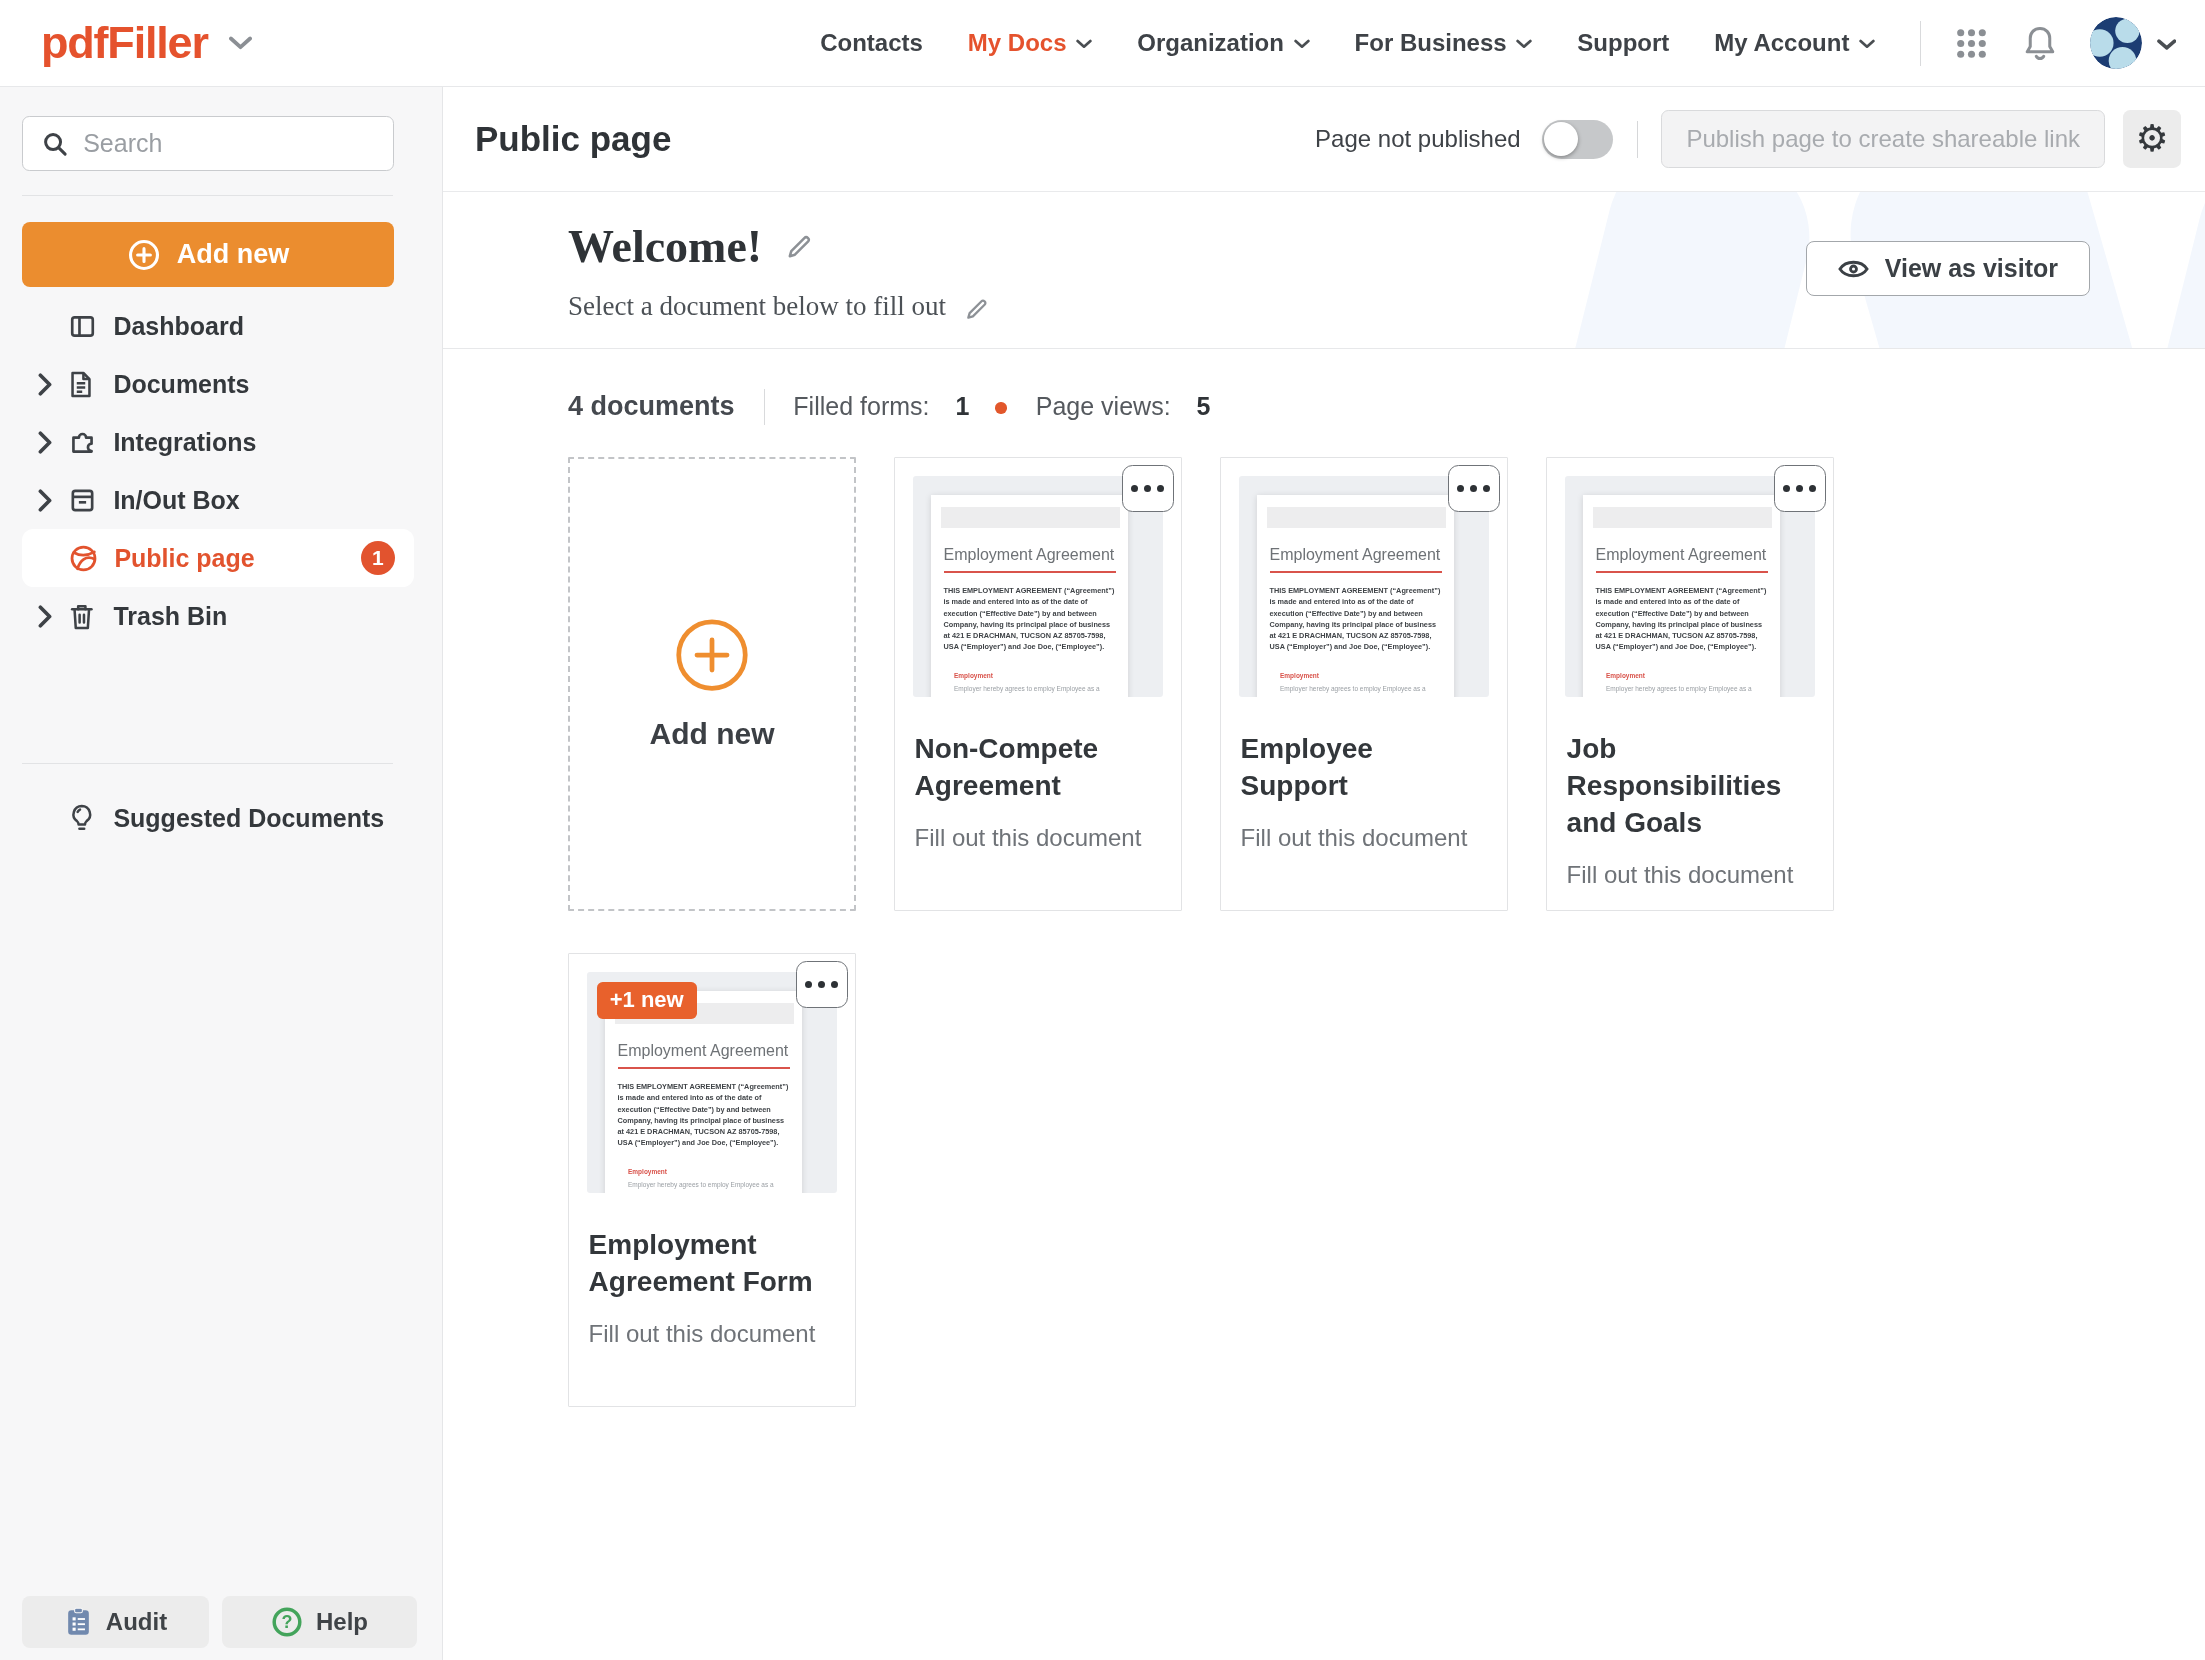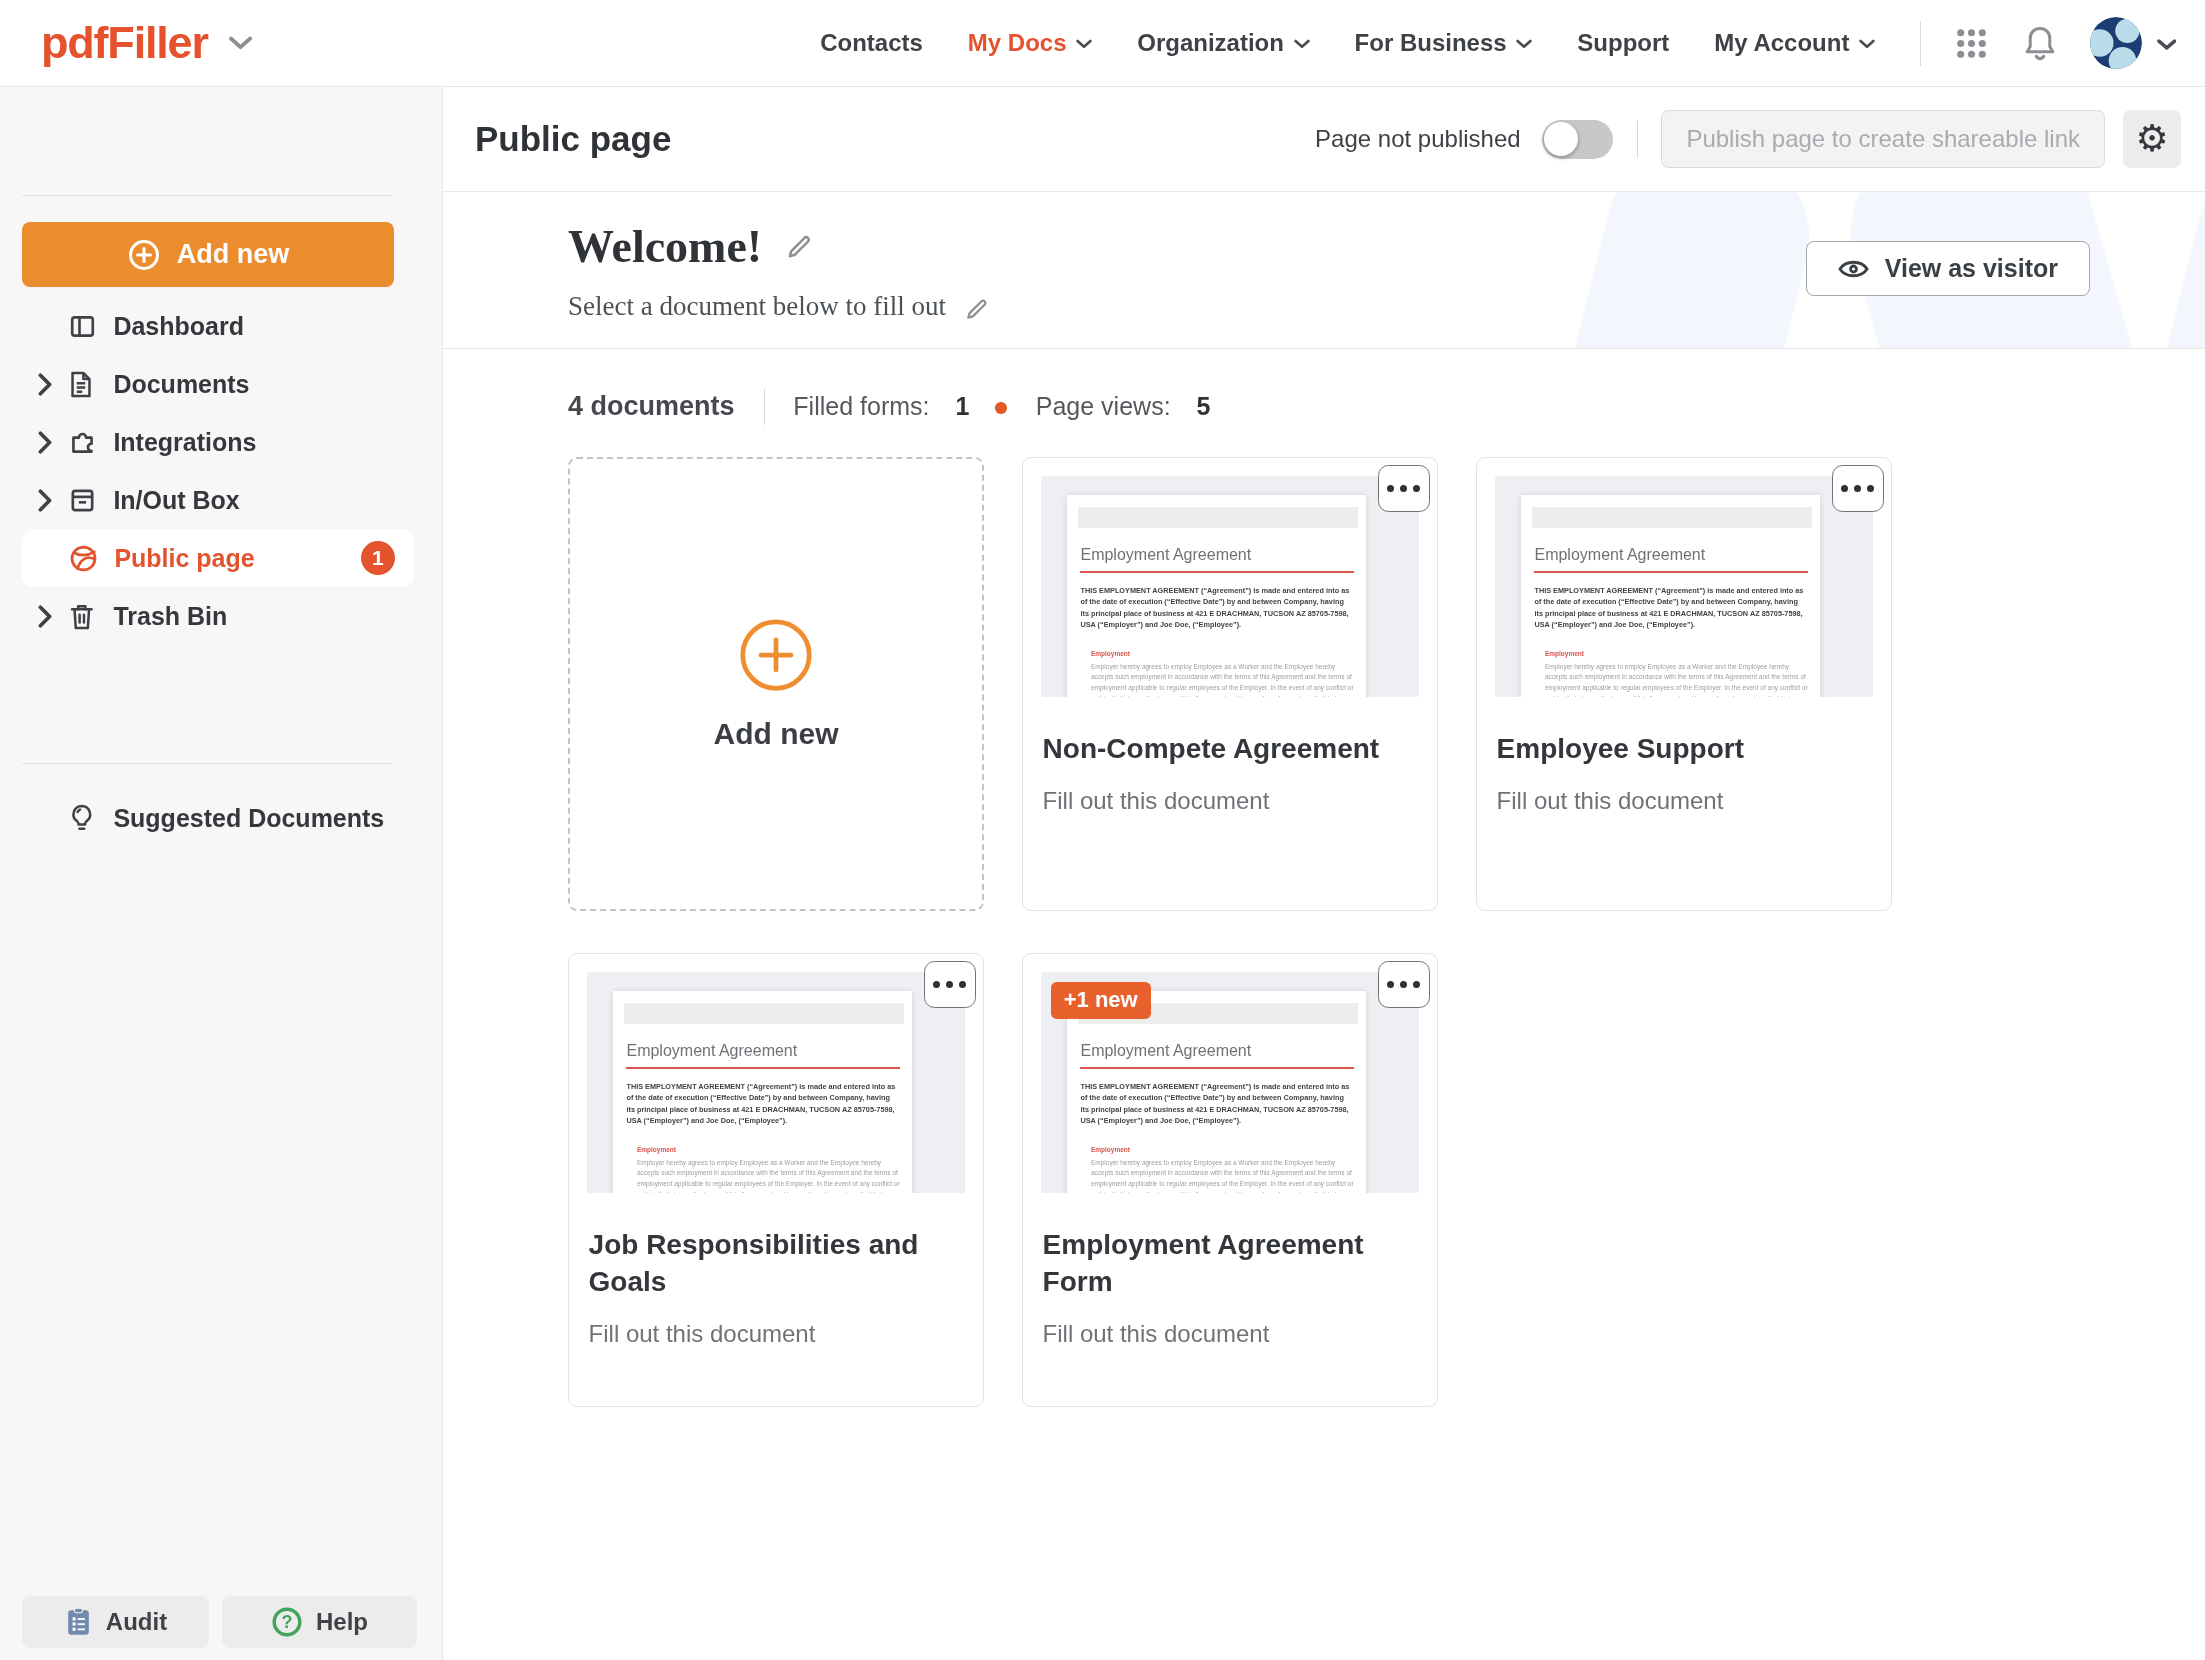--- a/index.html
+++ b/index.html
@@ -101,21 +101,21 @@
   
   .content { flex: 1; padding: 39px 0 0 125px; background: #fff; overflow: hidden; }
   .stats-row { display: flex; align-items: center; gap: 29px; height: 37px; text-align: right; }
   .stat-docs { font-size: 27px; font-weight: 700; color: #45494f; }
   .stat-vdiv { width: 0.8px; height: 36px; background: #d9dadc; }
   .stat { font-size: 25px; color: #55595e; display: flex; align-items: center; gap: 26px; }
   .stat b { color: #2f3337; }
   .stat-dot { width: 11.4px; height: 11.4px; border-radius: 50%; background: #e2572b; margin-top: 3.2px; }
 
   .cards { margin-top: 32px; width: 1542px; display: flex; flex-wrap: wrap; gap: 42px 38px; }
-  .card { width: 416px; height: 454px; border-radius: 9px; background: #fff; }
+  .card { width: 288px; height: 454px; border-radius: 1px; background: #fff; }
   .add-card { border: 2.4px dashed #c2c4c7; display: flex; flex-direction: column;
               align-items: center; justify-content: center; gap: 24px; cursor: pointer; }
   .add-card-label { font-size: 30px; font-weight: 700; color: #3b3f44; }
   .doc-card { border: 0.8px solid #e2e3e5; padding: 18px; position: relative; cursor: pointer; }
   .thumb { height: 221px; background: #edeff2; border-radius: 3.2px; position: relative; overflow: hidden; }
   .paper { position: absolute; left: 7%; width: 79%; top: 18.7px; bottom: -49px;
            background: #fff; box-shadow: 0 0.8px 6.5px rgba(0,0,0,.13); }
   .paper-bar { height: 21px; background: #ededee; margin: 12px 8px 0 10.5px; }
   .paper-title { font-size: 16px; color: #6e7276; margin: 18px 12px 0 13px; padding-bottom: 7.3px;
                  border-bottom: 2.4px solid #d9534b; }
@@ -229,20 +229,29 @@
             <path d="M2 2 L10 9 L18 2" fill="none" stroke="#4a4e52" stroke-width="3.6" stroke-linecap="round" stroke-linejoin="round"></path>
           </svg>
       </span>
     </div>
   </div>
 </header>
 
 <div class="app">
 
   <aside class="sidebar">
+    <div class="search-box">
+      <span>
+        <svg width="27.6" height="27.6" viewBox="0 0 24 24" fill="none" stroke="#3e4247" stroke-width="2.6" stroke-linecap="round">
+          <circle cx="10.5" cy="10.5" r="6.5"></circle>
+            <path d="M15.5 15.5 L21 21"></path>
+        </svg>
+      </span>
+      <input type="text" placeholder="Search" style="">
+    </div>
 
     <div class="sidebar-divider divider-1"></div>
 
     <button class="add-new-btn">
       <span>
         <svg width="34" height="34" viewBox="0 0 24 24" fill="none" stroke="#fff" stroke-width="2.2" stroke-linecap="round">
           <circle cx="12" cy="12" r="9.5"></circle>
             <path d="M12 7.5 V16.5 M7.5 12 H16.5"></path>
         </svg>
       </span>

